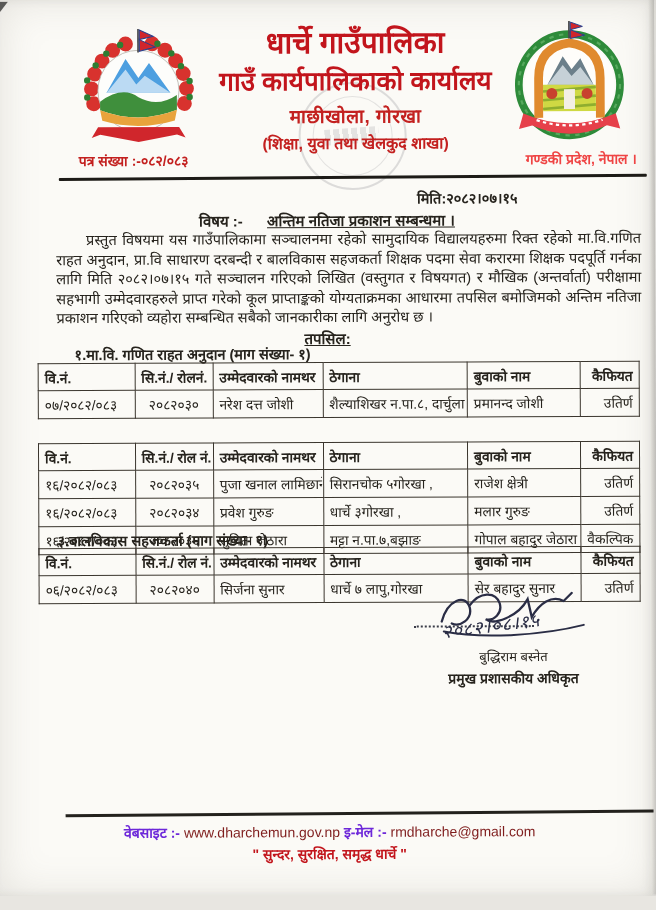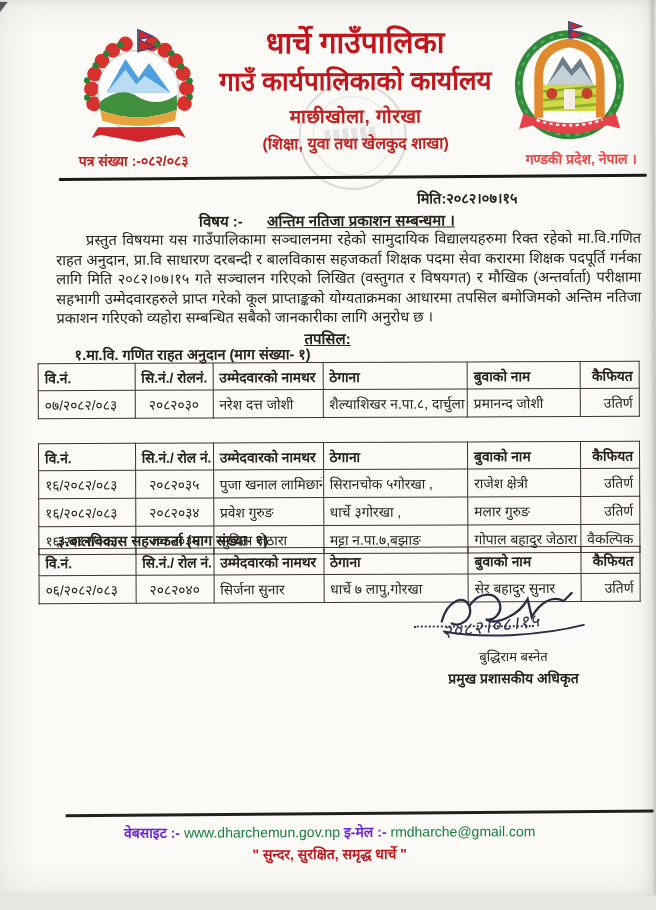--- a/index.html
+++ b/index.html
@@ -74,21 +74,21 @@
     transform:rotate(-7deg); font-style:italic; letter-spacing:1px; white-space:nowrap; }
   .sig-name { font-size:13px; margin-top:2px; }
   .sig-post { font-size:14px; font-weight:bold; margin-top:3px; }
 
   
   .foot-rule { position:absolute; left:64px; top:812px; width:588px; height:2.5px; background:#23211d;
     transform:rotate(-0.2deg); }
   .footer { position:absolute; left:0; top:822px; width:100%; text-align:center; }
   .foot-line1 { font-size:14px; }
   .foot-label { color:#6d28d9; font-weight:bold; }
-  .foot-value { color:#15803d; }
+  .foot-value { color:#7f1d1d; }
   .foot-slogan { font-size:14px; font-weight:bold; color:#c2151c; margin-top:3px; }
 </style>
 </head>
 <body>
 
 <div class="page">
   <div class="sheet">
 
     <svg class="emblem emblem-left" viewBox="0 0 120 120">
 

